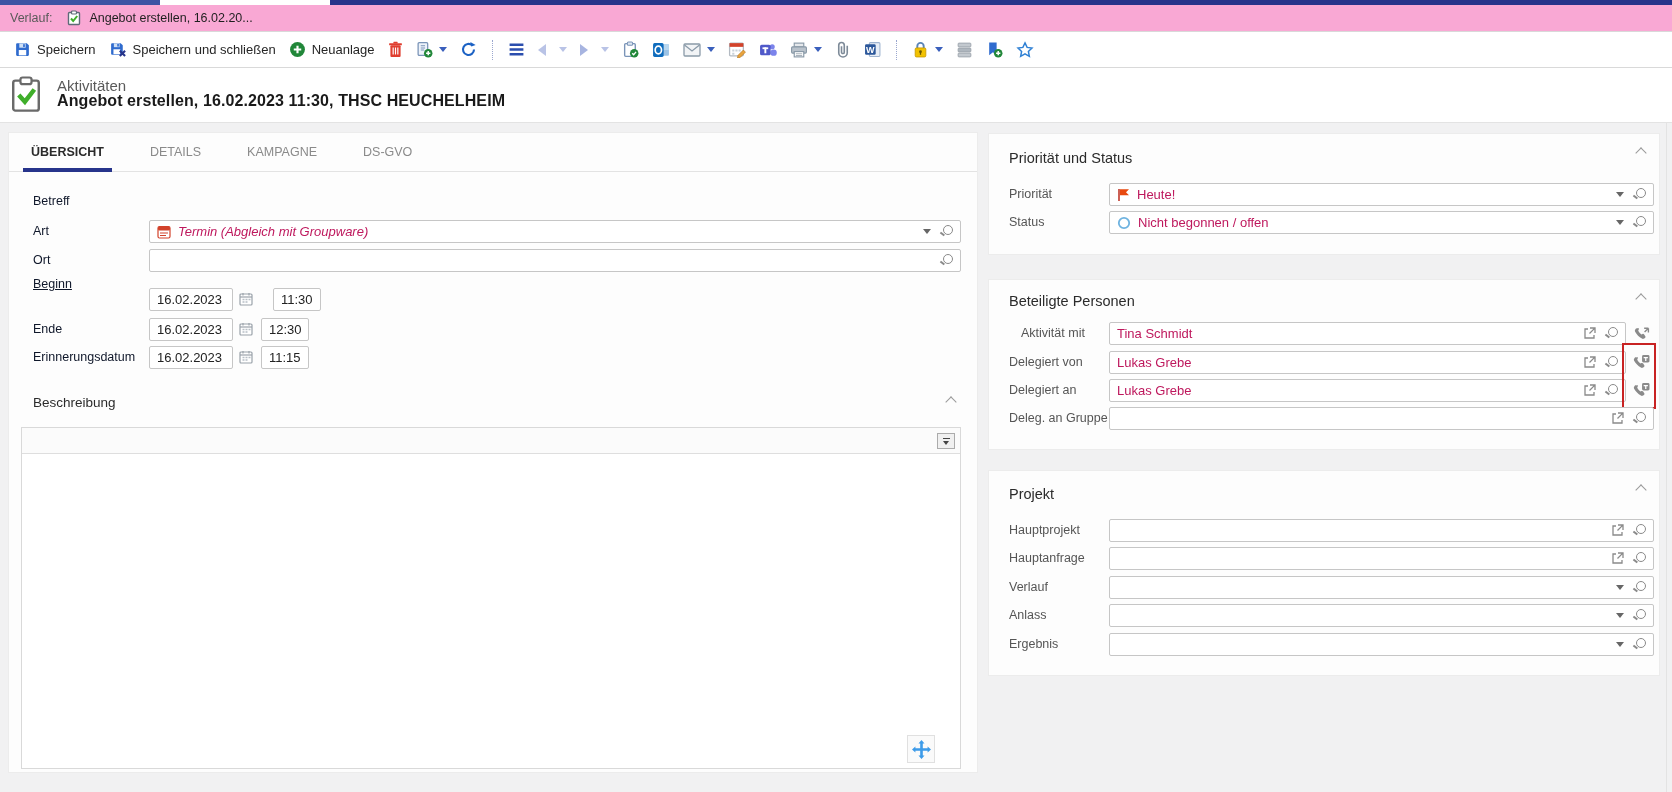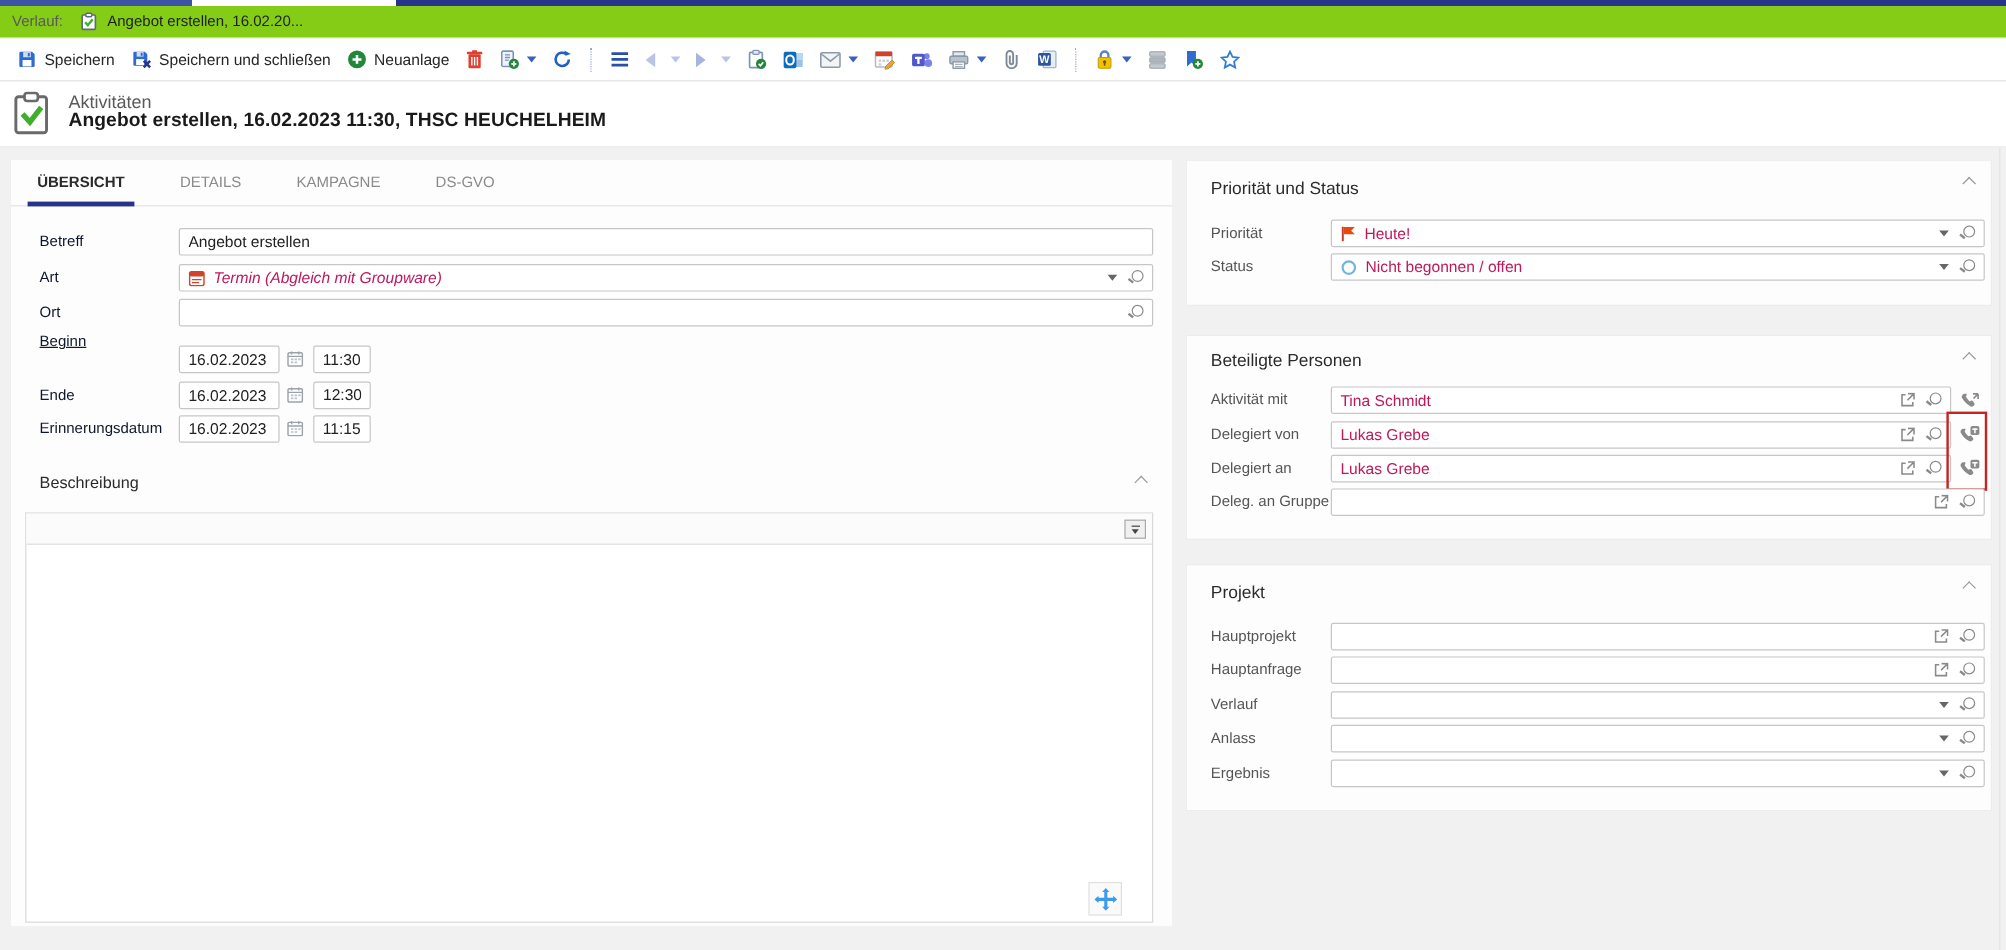--- a/index.html
+++ b/index.html
@@ -6,21 +6,21 @@
   html,body { width:1672px; height:792px; font-family:"Liberation Sans", sans-serif; background:#fff; overflow:hidden; }
   .canvas { position:relative; width:1672px; height:792px; background:#fff; }
 
   
   .topbar { position:absolute; left:0; top:0; width:1672px; height:5px; background:#fff; }
   .topbar .seg1 { position:absolute; left:0; top:0; width:160px; height:5px; background:#3d53a4; }
   .topbar .seg2 { position:absolute; left:330px; top:0; width:1342px; height:5px; background:#27348b; }
 
   
   .history-row { position:absolute; left:0; top:5px; width:1672px; height:27px; border-bottom:1px solid #d9d9d9;
-                 display:flex; align-items:center; padding-left:10px; background:#84cc16; }
+                 display:flex; align-items:center; padding-left:10px; background:#f9a8d4; }
   .history-label { color:#5a5a5a; font-size:12.5px; margin-right:14px; }
   .history-tab { display:flex; align-items:center; gap:7px; color:#1f1f1f; font-size:12.5px; cursor:default; }
 
   
   .toolbar { position:absolute; left:0; top:32px; width:1672px; height:36px; border-bottom:1px solid #d9d9d9;
              display:flex; align-items:center; padding-left:12px; gap:9px; background:#fff; }
   .tbtn { display:flex; align-items:center; gap:6px; font-size:13px; color:#262626; padding:3px 2px; cursor:default; }
   .tsep { width:1px; height:20px; border-left:1px dotted #9aa7cf; margin:0 4px; }
   .chev { width:0; height:0; border-left:4px solid transparent; border-right:4px solid transparent; border-top:5px solid #3a5fbc; }
   .chev.pale { border-top-color:#b9c3e6; }
@@ -323,21 +323,20 @@
     <div class="card left-card">
 
       <div class="tabs">
         <div class="tab active">ÜBERSICHT</div>
         <div class="tab">DETAILS</div>
         <div class="tab">KAMPAGNE</div>
         <div class="tab">DS-GVO</div>
       </div>
 
       <div class="flabel" style="top:61px;">Betreff</div>
-      <input class="txt" style="left: 140px; top: 57px; width: 812px;" value="Angebot erstellen">
 
       <div class="flabel" style="top:91px;">Art</div>
       <div class="fieldbox" style="left:140px;top:87px;width:812px;font-style:italic;">
         <span>
           <svg width="14" height="14" viewBox="0 0 14 14">
               <rect x="1" y="1.5" width="12" height="11.5" rx="1.5" fill="#fff" stroke="#d2422a" stroke-width="1.2"></rect>
               <rect x="1" y="1.5" width="12" height="4" rx="1.5" fill="#d2422a"></rect>
               <path d="M3 8h8M3 10.5h6" stroke="#d2422a" stroke-width="1.2"></path>
             </svg>
         </span>
@@ -359,21 +358,21 @@
       <div class="flabel" style="top:144px;text-decoration:underline;">Beginn</div>
       <input class="txt" style="left: 140px; top: 155px; width: 84px;" value="16.02.2023">
       <span style="position:absolute;left:230px;top:159px;cursor:pointer;">
         <svg width="14" height="14" viewBox="0 0 14 14">
             <rect x="1" y="2" width="12" height="11" rx="1" fill="#fff" stroke="#9aa2aa" stroke-width="1.2"></rect>
             <path d="M1 5h12" stroke="#9aa2aa" stroke-width="1.2"></path>
             <path d="M4 1v2.5M10 1v2.5" stroke="#9aa2aa" stroke-width="1.2"></path>
             <path d="M3.5 7.5h2M6.5 7.5h2M9.5 7.5h2M3.5 10h2M6.5 10h2" stroke="#b8bfc6" stroke-width="1.4"></path>
           </svg>
       </span>
-      <input class="txt" style="left: 252px; top: 155px; width: 48px;" value="11:30">
+      <input class="txt" style="left: 264px; top: 155px; width: 48px;" value="11:30">
 
       <div class="flabel" style="top:189px;">Ende</div>
       <input class="txt" style="left: 140px; top: 185px; width: 84px;" value="16.02.2023">
       <span style="position:absolute;left:230px;top:189px;cursor:pointer;">
         <svg width="14" height="14" viewBox="0 0 14 14">
             <rect x="1" y="2" width="12" height="11" rx="1" fill="#fff" stroke="#9aa2aa" stroke-width="1.2"></rect>
             <path d="M1 5h12" stroke="#9aa2aa" stroke-width="1.2"></path>
             <path d="M4 1v2.5M10 1v2.5" stroke="#9aa2aa" stroke-width="1.2"></path>
             <path d="M3.5 7.5h2M6.5 7.5h2M9.5 7.5h2M3.5 10h2M6.5 10h2" stroke="#b8bfc6" stroke-width="1.4"></path>
           </svg>
@@ -443,21 +442,21 @@
           <span class="chev-sm"></span>
           <span class="mag"></span>
         </span>
       </div>
     </div>
 
     <div class="card" style="left:988px;top:156px;width:672px;height:171px;">
       <div class="panel-title" style="top:13px;">Beteiligte Personen</div>
       <span class="collapse pcollapse"></span>
 
-      <div class="plabel" style="top:46px;">Aktivität mit</div>
+      <div class="plabel" style="top:46px;margin-left:12px;">Aktivität mit</div>
       <div class="fieldbox" style="left:120px;top:42px;width:517px;">
         <span class="val">Tina Schmidt</span>
         <span class="ricons">
           <span>
               <svg width="13" height="13" viewBox="0 0 13 13">
                 <path d="M5 2H2v9h9V8" fill="none" stroke="#8a8a8a" stroke-width="1.3"></path>
                 <path d="M7 1h5v5M11.6 1.4L6.5 6.5" fill="none" stroke="#8a8a8a" stroke-width="1.3"></path>
               </svg>
             </span>
           <span class="mag"></span>

